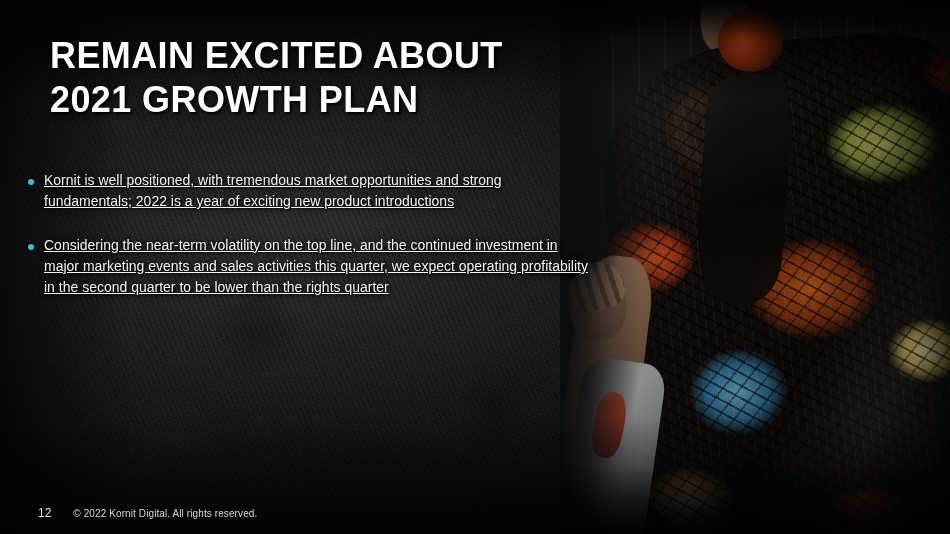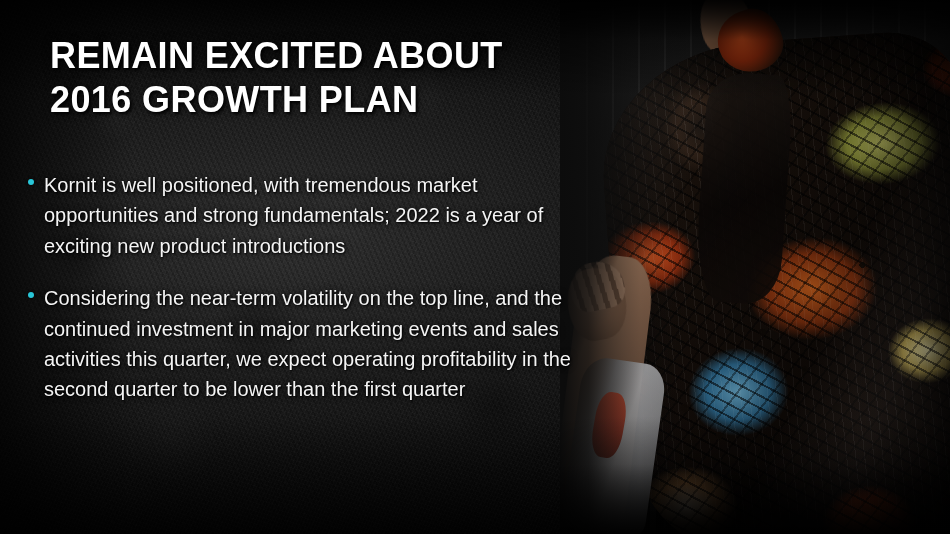--- a/index.html
+++ b/index.html
@@ -310,23 +310,24 @@
     flex: 0 0 auto;
     width: 6px; height: 6px;
     margin: 9px 10px 0 0;
     border-radius: 50%;
     background: #29c6d8;
     box-shadow: 0 0 3px rgba(0,0,0,.9);
   }
   .bullet-text {
     flex: 1 1 auto;
     color: #f4f4f4;
-    font-size: 20px;
+    font-size: 14px;
     line-height: 1.52;
     text-shadow: 1px 1px 2px rgba(0,0,0,.95), 0 0 7px rgba(0,0,0,.75);
+    text-decoration: underline;
   }
 
   .footer {
     position: absolute;
     left: 38px; bottom: 14px;
     display: flex;
     align-items: baseline;
     gap: 22px;
     text-shadow: 1px 1px 2px rgba(0,0,0,.95);
   }
@@ -383,32 +384,36 @@
     <div class="photo-blend-left"></div>
     <div class="photo-blend-top"></div>
     <div class="photo-blend-bottom"></div>
   </div>
 
   <div class="bg-vignette"></div>
 
   <div class="content">
 
     <div class="title">REMAIN EXCITED ABOUT
-2016 GROWTH PLAN</div>
+2021 GROWTH PLAN</div>
 
     <div class="bullets">
 
       <div class="bullet-row">
         <span class="bullet-dot"></span>
         <span class="bullet-text">Kornit is well positioned, with tremendous market opportunities and strong fundamentals; 2022 is a year of exciting new product introductions</span>
       </div>
 
 
       <div class="bullet-row">
         <span class="bullet-dot"></span>
-        <span class="bullet-text">Considering the near-term volatility on the top line, and the continued investment in major marketing events and sales activities this quarter, we expect operating profitability in the second quarter to be lower than the first quarter</span>
+        <span class="bullet-text">Considering the near-term volatility on the top line, and the continued investment in major marketing events and sales activities this quarter, we expect operating profitability in the second quarter to be lower than the rights quarter</span>
       </div>
 
     </div>
 
+    <div class="footer">
+      <span class="page-number">12</span>
+      <span class="copyright">© 2022 Kornit Digital.  All rights reserved.</span>
+    </div>
 
   </div>
 </div>
 
 </body></html>

